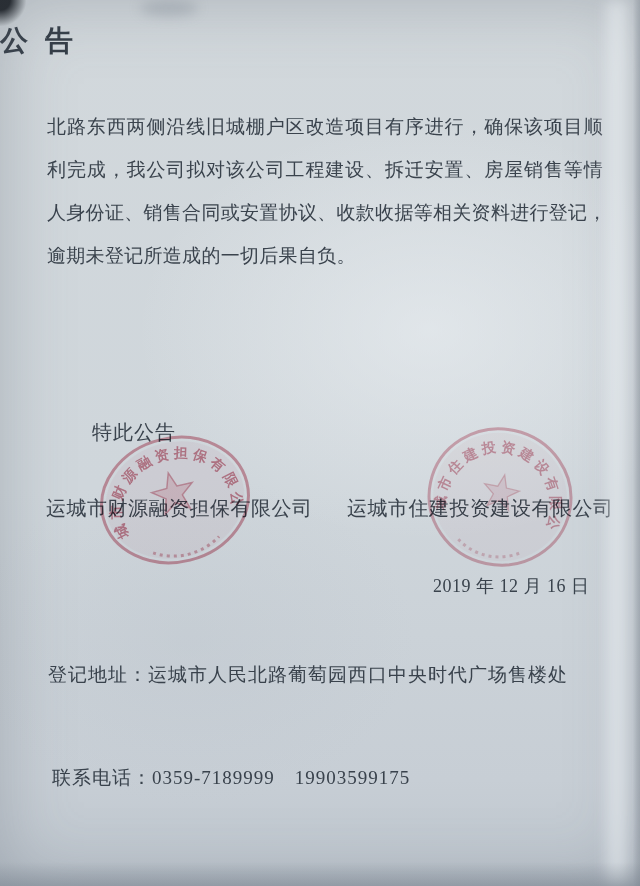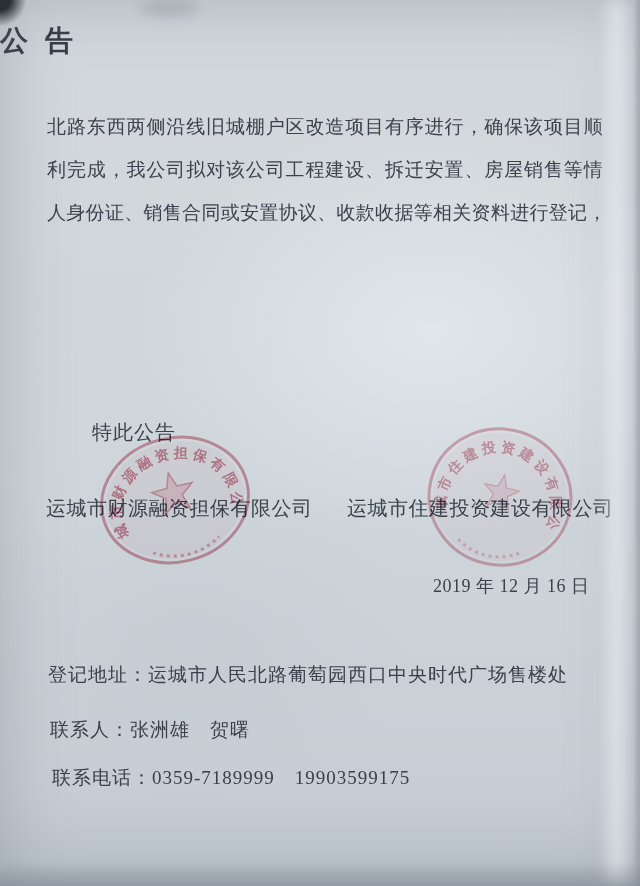--- a/index.html
+++ b/index.html
@@ -90,31 +90,31 @@
 <body>
 
 <div class="photo">
 
   <h1 class="page-title">公 告</h1>
 
   <div class="body-block">
     <div class="bline full">北路东西两侧沿线旧城棚户区改造项目有序进行，确保该项目顺</div>
     <div class="bline full">利完成，我公司拟对该公司工程建设、拆迁安置、房屋销售等情</div>
     <div class="bline full">人身份证、销售合同或安置协议、收款收据等相关资料进行登记，</div>
+    <div class="bline">逾期未登记所造成的一切后果自负。</div>
   </div>
 
   <div class="closing">特此公告</div>
 
   <div class="sign left">运城市财源融资担保有限公司</div>
   <div class="sign right">运城市住建投资建设有限公司</div>
 
   <div class="date-line">2019 年 12 月 16 日</div>
 
   <div class="info-line info-0">登记地址：运城市人民北路葡萄园西口中央时代广场售楼处</div>
-  <div class="info-line info-1">联系人：张洲雄　贺曙</div>
   <div class="info-line info-2">联系电话：0359-7189999　19903599175</div>
 
   <svg class="seal seal-left" width="170" height="150" viewBox="-85 -75 170 150">
     <g transform="rotate(-14)">
       <ellipse rx="70" ry="58" fill="rgba(226,140,160,0.10)"></ellipse>
       <ellipse rx="74" ry="62" fill="none" stroke="rgba(193,76,98,0.62)" stroke-width="3"></ellipse>
       <path id="sealArcL" d="M -50 28 A 56 48 0 1 1 50 28" fill="none"></path>
       <text fill="rgba(186,62,88,0.72)">
         <textPath href="#sealArcL" startOffset="50%" text-anchor="middle">运城市财源融资担保有限公司</textPath>
       </text>

